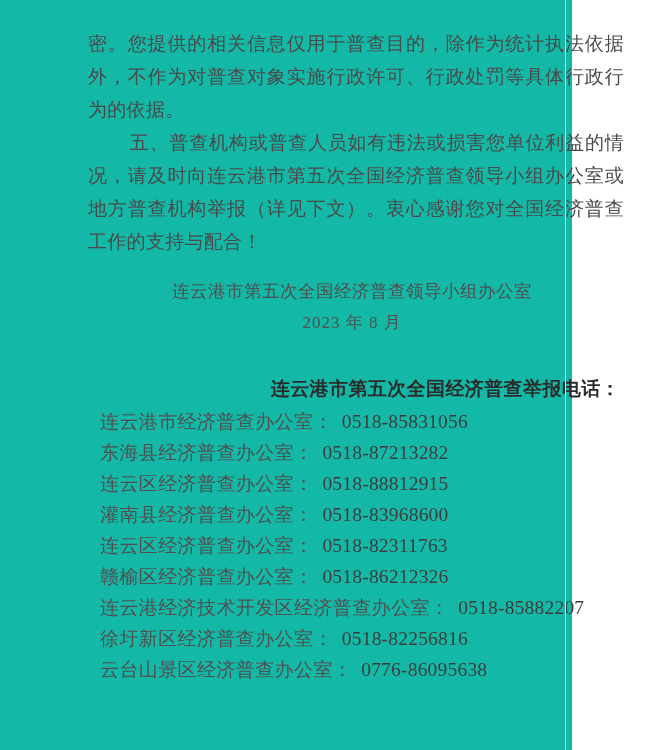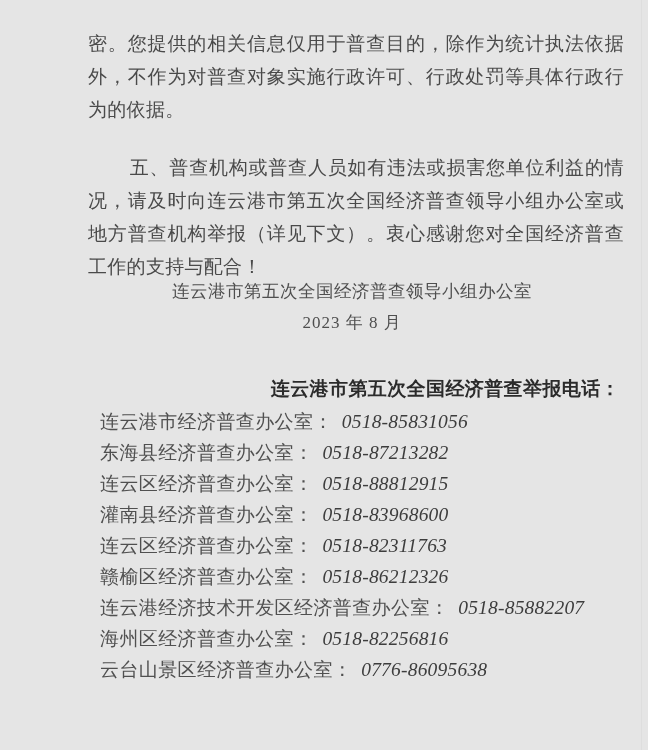--- a/index.html
+++ b/index.html
@@ -12,23 +12,23 @@
     height: 750px;
     position: relative;
     overflow: hidden;
     font-family: "Liberation Serif", "DejaVu Serif", serif;
     color: #4a4a4a;
     -webkit-font-smoothing: antialiased;
   }
   .page {
     position: absolute;
     top: 0; left: 0;
-    width: 648px;
+    width: 572px;
     height: 750px;
-    background: #e5e5e5;
+    background: #14b8a6;
   }
   
   .page-edge {
     position: absolute;
     top: 0;
     right: 6px;
     width: 1px;
     height: 100%;
     background: #dedede;
   }
@@ -42,21 +42,20 @@
     text-align: justify;
     text-justify: inter-ideograph;
     color: #4a4a4a;
     letter-spacing: 0.3px;
   }
   .body-text p {
     margin: 0;
   }
   .body-text p.indented {
     text-indent: 2.2em;
-    margin-top: 25px;
   }
   .signature {
     position: absolute;
     top: 276px;
     left: 0;
     width: 660px;
     text-align: center;
     transform: translateX(22px);
     font-size: 17.5px;
     line-height: 31px;
@@ -89,21 +88,20 @@
     color: #505050;
     letter-spacing: 0.4px;
     white-space: nowrap;
   }
   .hotline-row .phone {
     font-family: "Liberation Serif", "DejaVu Serif", serif;
     font-size: 19.5px;
     color: #3d3d3d;
     margin-left: 9px;
     letter-spacing: 0.2px;
-    font-style: italic;
   }
 </style>
 </head>
 <body>
 
 <div class="page">
 
   <div class="body-text">
     <p>密。您提供的相关信息仅用于普查目的，除作为统计执法依据外，不作为对普查对象实施行政许可、行政处罚等具体行政行为的依据。</p>
     <p class="indented">五、普查机构或普查人员如有违法或损害您单位利益的情况，请及时向连云港市第五次全国经济普查领导小组办公室或地方普查机构举报（详见下文）。衷心感谢您对全国经济普查工作的支持与配合！</p>
@@ -132,21 +130,21 @@
     <div class="hotline-row">
       <span class="office">连云区经济普查办公室：</span><span class="phone">0518-82311763</span>
     </div>
     <div class="hotline-row">
       <span class="office">赣榆区经济普查办公室：</span><span class="phone">0518-86212326</span>
     </div>
     <div class="hotline-row">
       <span class="office">连云港经济技术开发区经济普查办公室：</span><span class="phone">0518-85882207</span>
     </div>
     <div class="hotline-row">
-      <span class="office">海州区经济普查办公室：</span><span class="phone">0518-82256816</span>
+      <span class="office">徐圩新区经济普查办公室：</span><span class="phone">0518-82256816</span>
     </div>
     <div class="hotline-row">
       <span class="office">云台山景区经济普查办公室：</span><span class="phone">0776-86095638</span>
     </div>
   </div>
 
   <div class="page-edge"></div>
 </div>
 
 </body></html>

